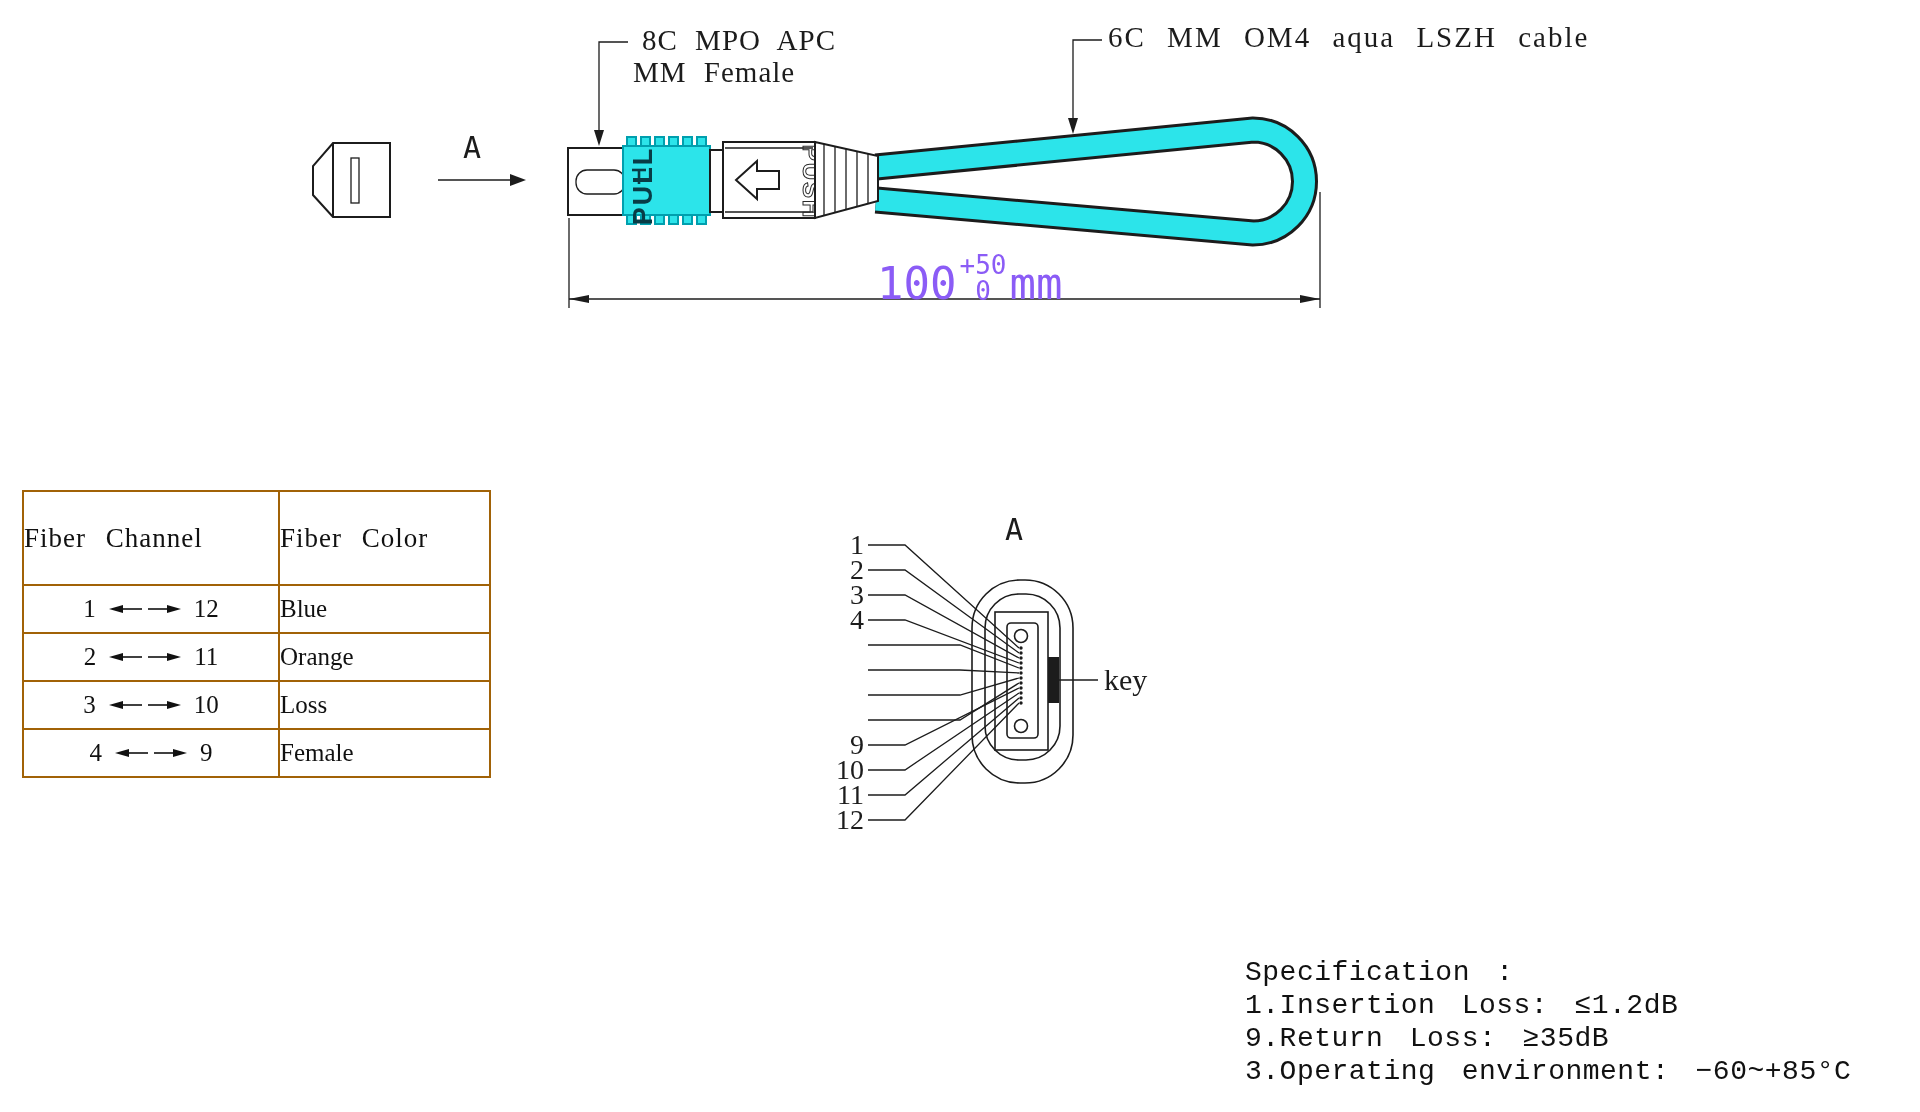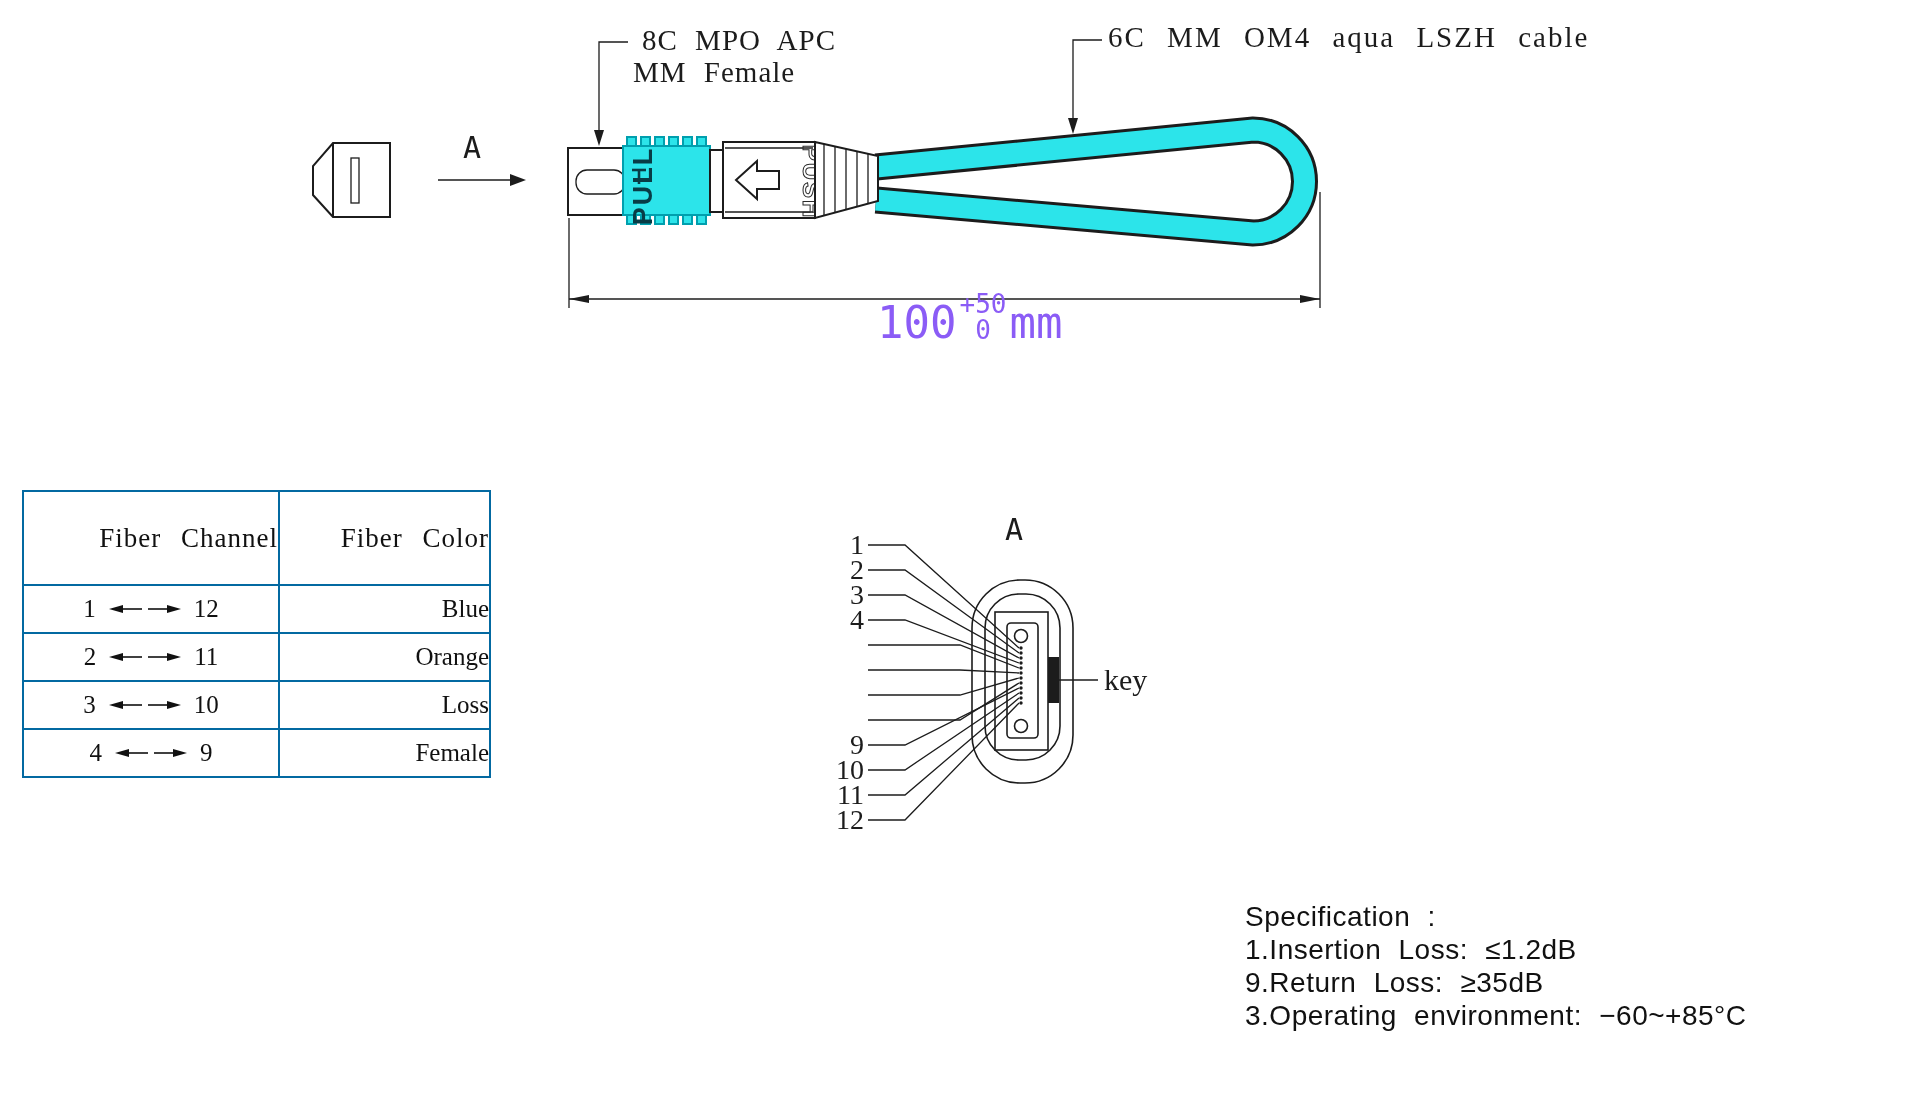--- a/index.html
+++ b/index.html
@@ -21,36 +21,36 @@
   .wide{word-spacing:9px;letter-spacing:1px;}
   .pull-t{fill:var(--pull_text,#083c46);font-family:"Liberation Sans",sans-serif;
           font-weight:700;font-size:27px;letter-spacing:2px;}
   .push-t{fill:none;stroke:#2a2a2a;stroke-width:1;font-family:"Liberation Sans",sans-serif;
           font-weight:700;font-size:24px;letter-spacing:2px;}
   .pull-mark{stroke:var(--pull_text,#083c46);stroke-width:2.6;fill:none;}
 
   
   .fiber-table{position:absolute;left:22px;top:490px;width:467px;border-collapse:collapse;
                table-layout:fixed;color:#111;}
-  .fiber-table th,.fiber-table td{border:2px solid #0369a1;text-align:right;vertical-align:middle;padding:0;}
+  .fiber-table th,.fiber-table td{border:2px solid #a16207;text-align:left;vertical-align:middle;padding:0;}
   .fiber-table th{height:92px;font-size:27px;font-weight:400;word-spacing:12px;letter-spacing:1px;}
   .fiber-table td{height:46px;font-size:25px;}
   .chan{display:flex;justify-content:center;align-items:center;gap:13px;}
   .darrow{display:block;}
 
   
   .dim-text{position:absolute;left:877px;top:252px;display:flex;align-items:flex-end;
             font-family:"DejaVu Sans Mono",monospace;color:#8b5cf6;}
   .dim-main{font-size:44px;line-height:0.95;}
   .dim-tol{display:flex;flex-direction:column;align-items:center;font-size:26px;line-height:1.0;
-           padding:0 3px 1px 3px;margin-top:39px;}
-
-  
-  .spec{position:absolute;left:1245px;top:900px;font-size:28px;line-height:33px;color:#111;
-        word-spacing:9px;letter-spacing:0.5px;font-family:Liberation Sans, sans-serif;}
+           padding:0 3px 1px 3px;}
+
+  
+  .spec{position:absolute;left:1245px;top:956px;font-size:28px;line-height:33px;color:#111;
+        word-spacing:9px;letter-spacing:0.5px;font-family:Liberation Mono, monospace;}
 </style>
 </head>
 <body>
 
 <div class="canvas">
 
   <svg width="1920" height="1112" viewBox="0 0 1920 1112">
 
     <g>
       <path class="cable-out" d="M 876,167 L 1253,130 A 51.5 51.5 0 0 1 1253,233 L 876,200"></path>

